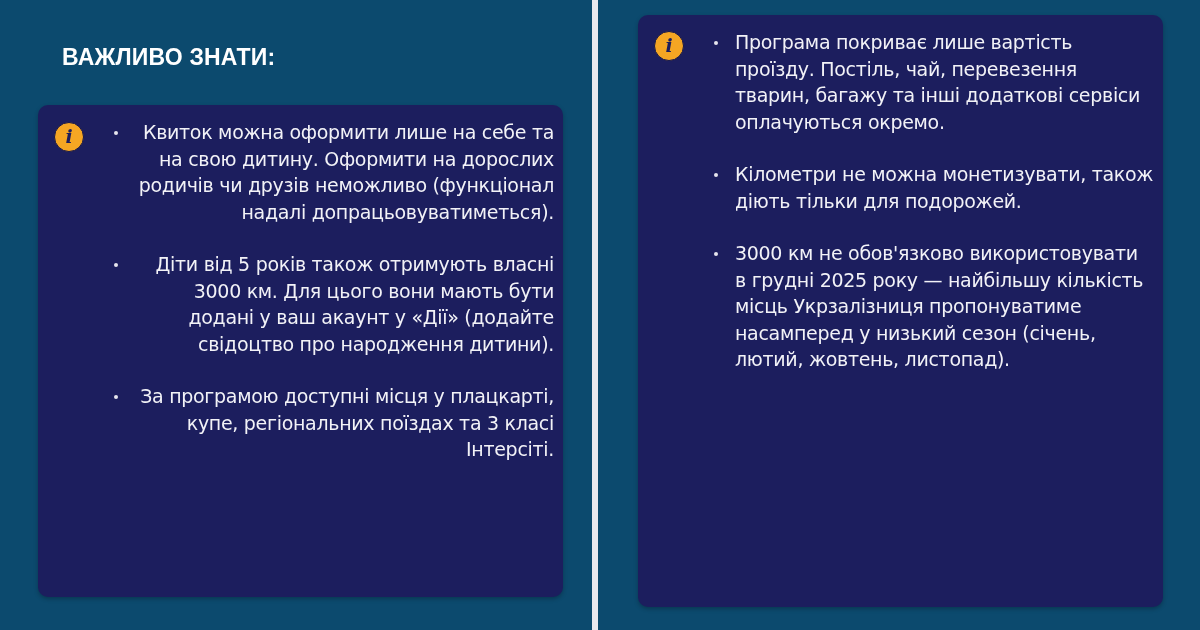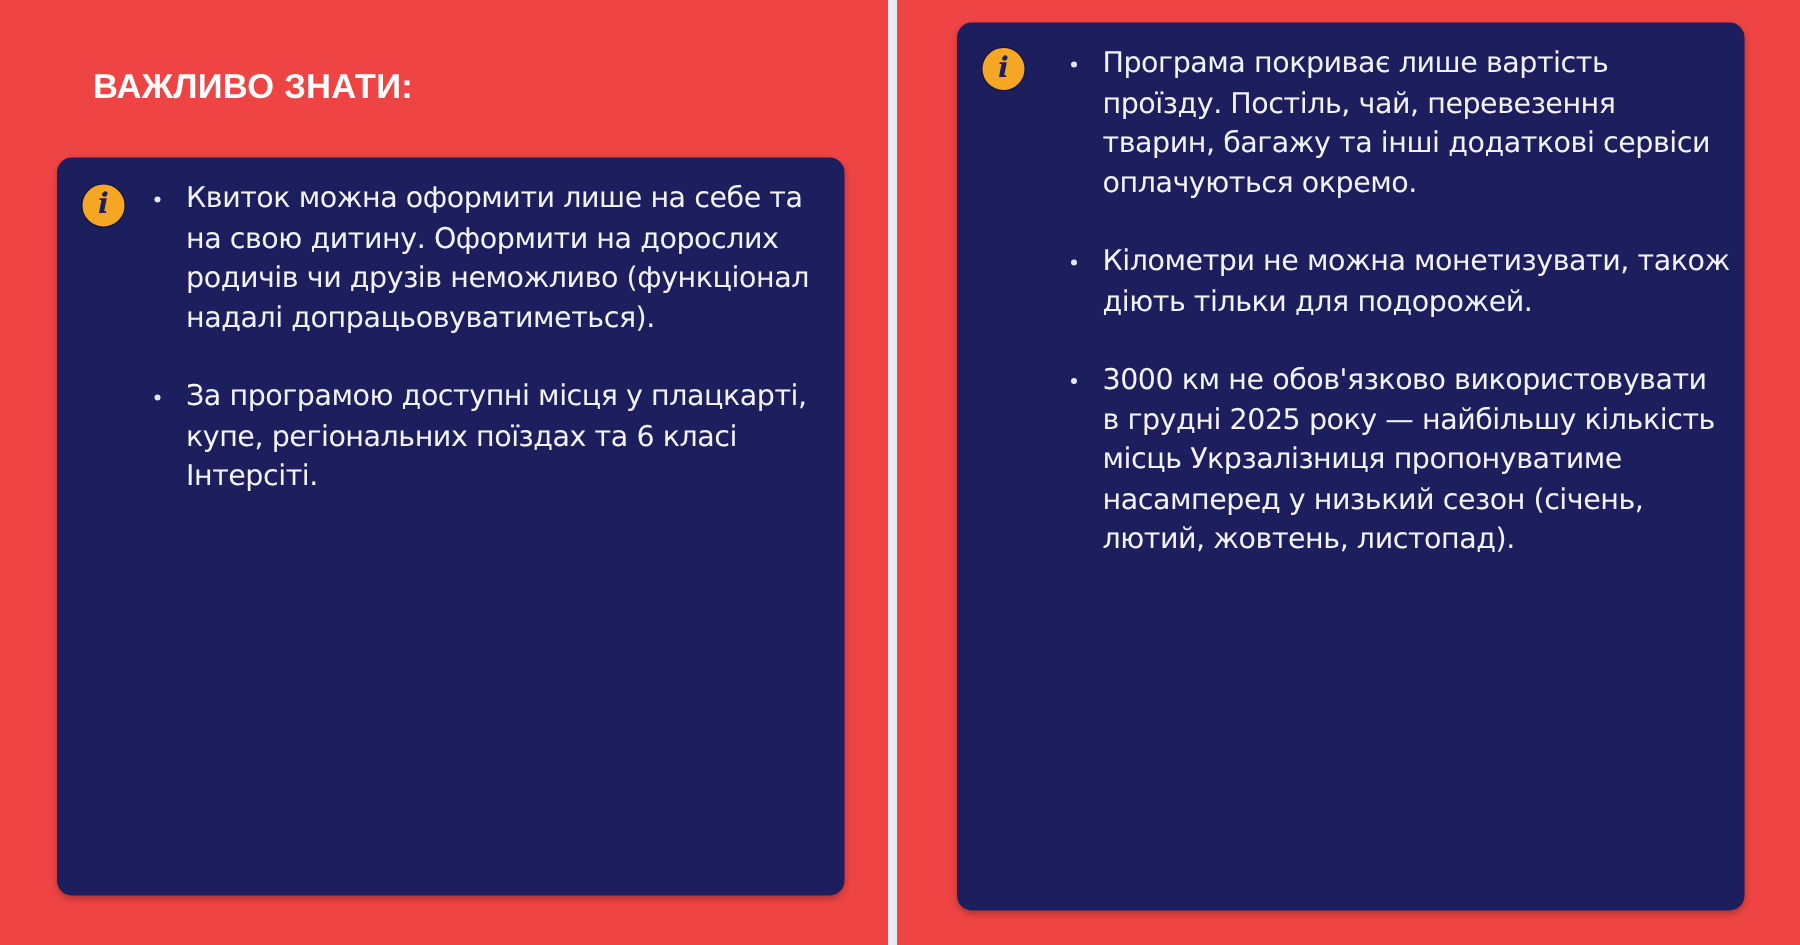--- a/index.html
+++ b/index.html
@@ -3,21 +3,21 @@
 <meta charset="utf-8">
 <style>
   html, body { margin: 0; padding: 0; }
   body {
     width: 1200px; height: 630px; overflow: hidden;
     background: #262a7e;
     font-family: "DejaVu Sans", sans-serif;
     position: relative;
     color: #ffffff;
   }
-  .panel { position: absolute; top: 0; height: 630px; background: #ef4444; }
+  .panel { position: absolute; top: 0; height: 630px; background: #0c4a6e; }
   .panel-left { left: 0; width: 592px; }
   .panel-right { left: 598px; width: 602px; }
   .divider { position: absolute; left: 592px; top: 0; width: 6px; height: 630px; background: #e9e9ef; }
   .heading {
     position: absolute; left: 62px; top: 44px;
     font-family: "Liberation Sans", sans-serif;
     font-weight: bold; font-size: 23px; letter-spacing: 0.2px; color: #ffffff;
   }
   .card {
     position: absolute; background: #1c1e5e; border-radius: 10px;
@@ -27,21 +27,21 @@
   .card-right { left: 40px; top: 15px; width: 525px; height: 592px; }
   .info-icon {
     position: absolute; width: 30px; height: 30px; border-radius: 50%;
     background: #f5a623; border: 1.5px solid #15174a; box-sizing: border-box;
     color: #1c1e5e; font-family: "DejaVu Serif", serif; font-style: italic; font-weight: bold;
     font-size: 19px; line-height: 27px; text-align: center;
   }
   .card-left .info-icon { left: 16px; top: 17px; }
   .card-right .info-icon { left: 16px; top: 16px; }
   ul.items { list-style: none; margin: 0; padding: 0; position: absolute; }
-  .card-left ul.items { left: 65px; top: 14px; width: 440px; }
+  .card-left ul.items { left: 76px; top: 14px; width: 440px; text-align: right; }
   .card-right ul.items { left: 76px; top: 14px; width: 440px; }
   ul.items li {
     position: relative; padding-left: 21px;
     font-size: 19px; line-height: 26.5px; color: #f2f2f7;
     font-family: "DejaVu Sans", sans-serif; letter-spacing: -0.3px;
   }
   ul.items li::before {
     content: ""; position: absolute; left: 0; top: 12px;
     width: 4px; height: 4px; border-radius: 50%; background: #e6e6ee;
   }
@@ -50,21 +50,22 @@
 </style>
 </head>
 <body>
 
 <div class="panel panel-left">
   <div class="heading">ВАЖЛИВО ЗНАТИ:</div>
   <div class="card card-left">
     <div class="info-icon">i</div>
     <ul class="items">
       <li class="gap">Квиток можна оформити лише на себе та на свою дитину. Оформити на дорослих родичів чи друзів неможливо (функціонал надалі допрацьовуватиметься).</li>
-      <li class="tight">За програмою доступні місця у плацкарті, купе, регіональних поїздах та 6 класі Інтерсіті.</li>
+      <li class="gap">Діти від 5 років також отримують власні 3000 км. Для цього вони мають бути додані у ваш акаунт у «Дії» (додайте свідоцтво про народження дитини).</li>
+      <li class="tight">За програмою доступні місця у плацкарті, купе, регіональних поїздах та 3 класі Інтерсіті.</li>
     </ul>
   </div>
 </div>
 
 <div class="divider"></div>
 
 <div class="panel panel-right">
   <div class="card card-right">
     <div class="info-icon">i</div>
     <ul class="items">

